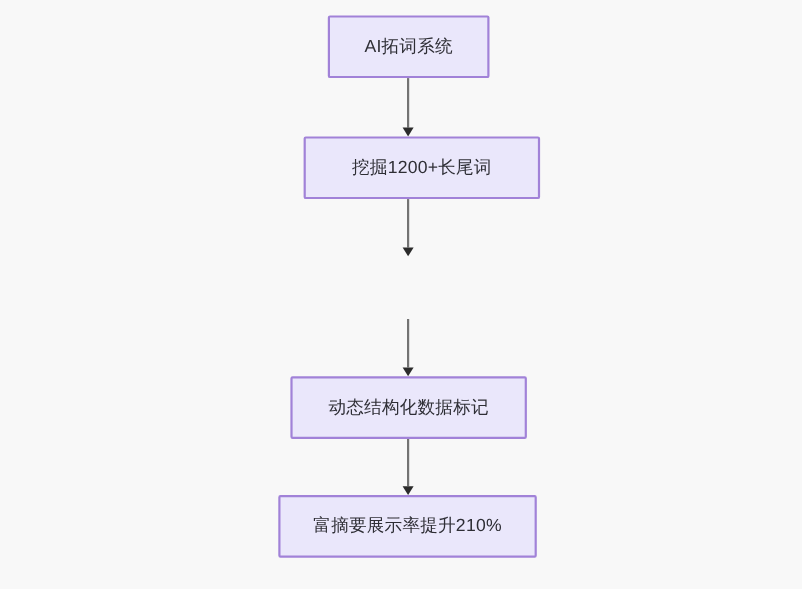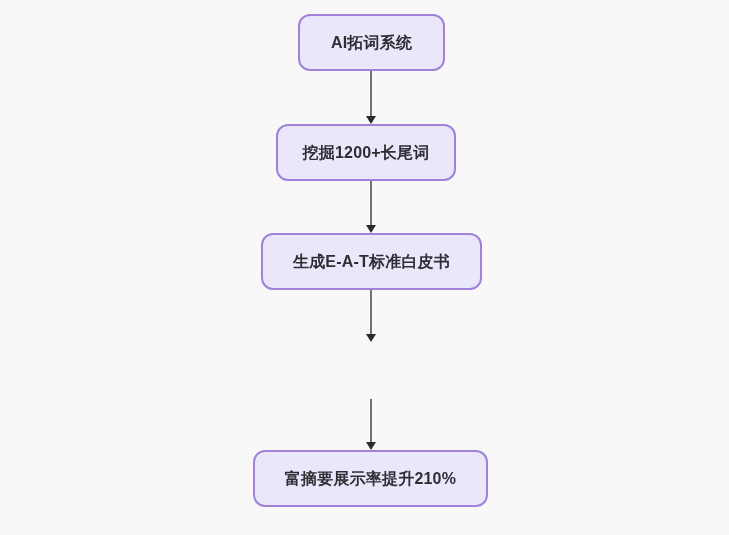--- a/index.html
+++ b/index.html
@@ -16,30 +16,29 @@
   #flowchart {
     position: relative;
     width: 729px;
     height: 535px;
   }
   .node {
     position: absolute;
     box-sizing: border-box;
     background: #eae7fb;
     border: 2px solid #a182d8;
-    border-radius: 12px;
+    border-radius: 2px;
     display: flex;
     align-items: center;
     justify-content: center;
     color: #2e2e35;
     font-size: 16px;
     line-height: 1;
     letter-spacing: 0.2px;
     white-space: nowrap;
-    font-weight: bold;
   }
   .node-label {
     display: block;
   }
   .edge {
     position: absolute;
     width: 2px;
     background: #737373;
   }
   .arrowhead {
@@ -65,26 +64,26 @@
   <div class="edge" style="left:370px; top:290px; height:44px;"></div>
   <div class="arrowhead" style="left:366px; top:334px;"></div>
 
   <div class="edge" style="left:370px; top:399px; height:43px;"></div>
   <div class="arrowhead" style="left:366px; top:442px;"></div>
 
   <div class="node" style="left:298px; top:14px; width:147px; height:57px;">
     <span class="node-label">AI拓词系统</span>
   </div>
 
-  <div class="node" style="left:276px; top:124px; width:180px; height:57px;">
+  <div class="node" style="left:276px; top:124px; width:215px; height:57px;">
     <span class="node-label">挖掘1200+长尾词</span>
   </div>
 
-  <div class="node" style="left:261px; top:233px; width:221px; height:57px;">
-    <span class="node-label">生成E-A-T标准白皮书</span>
+
+  <div class="node" style="left:264px; top:342px; width:215px; height:57px;">
+    <span class="node-label">动态结构化数据标记</span>
   </div>
-
 
   <div class="node" style="left:253px; top:450px; width:235px; height:57px;align-items:center;">
     <span class="node-label">富摘要展示率提升210%</span>
   </div>
 
 </div>
 
 </body></html>

